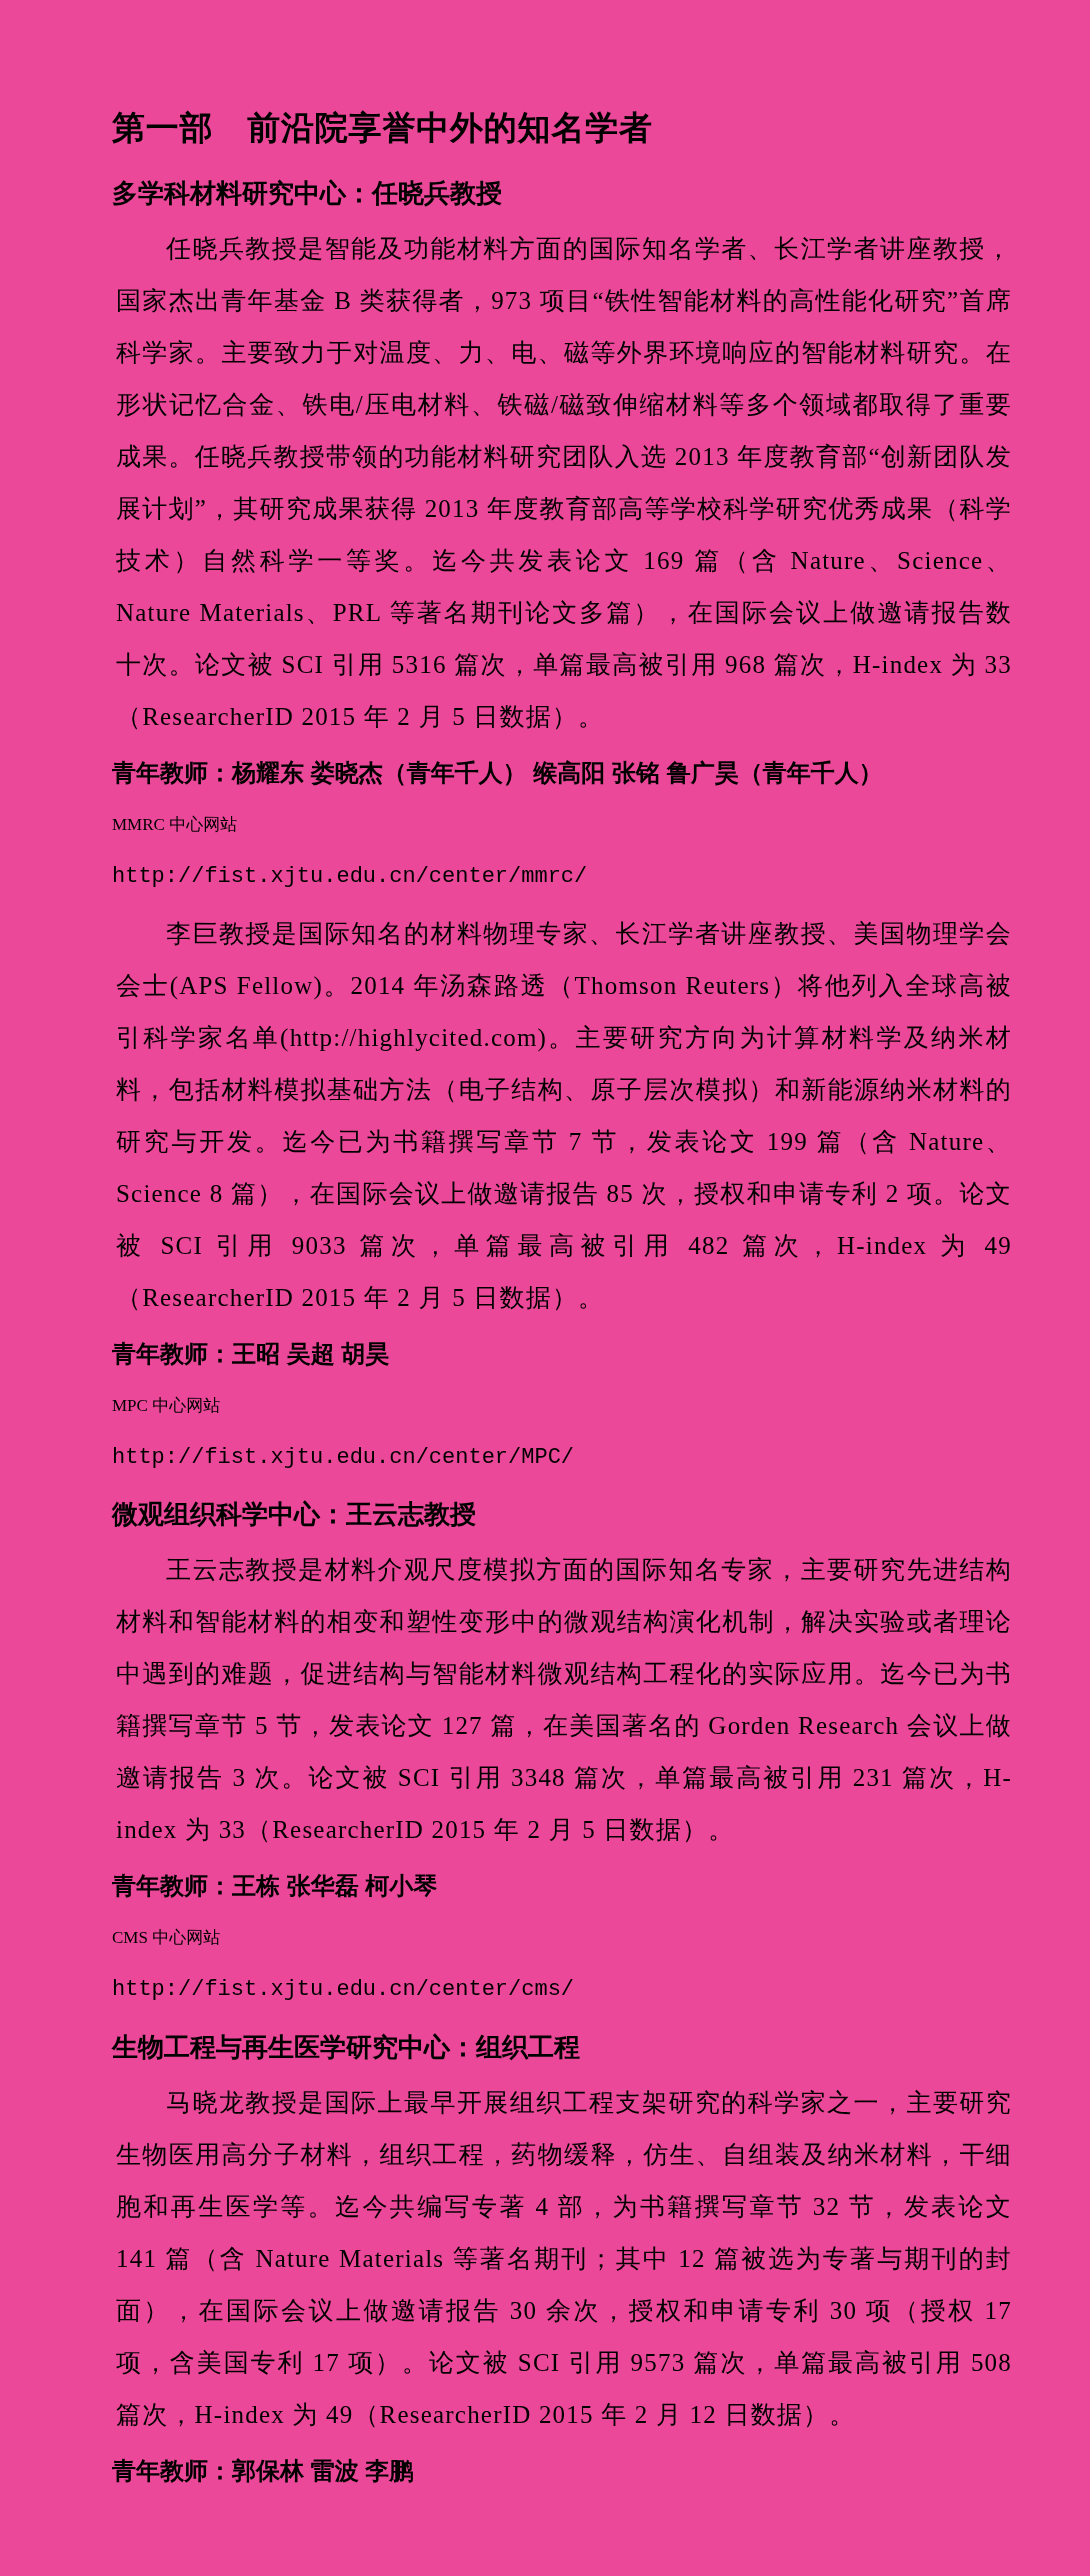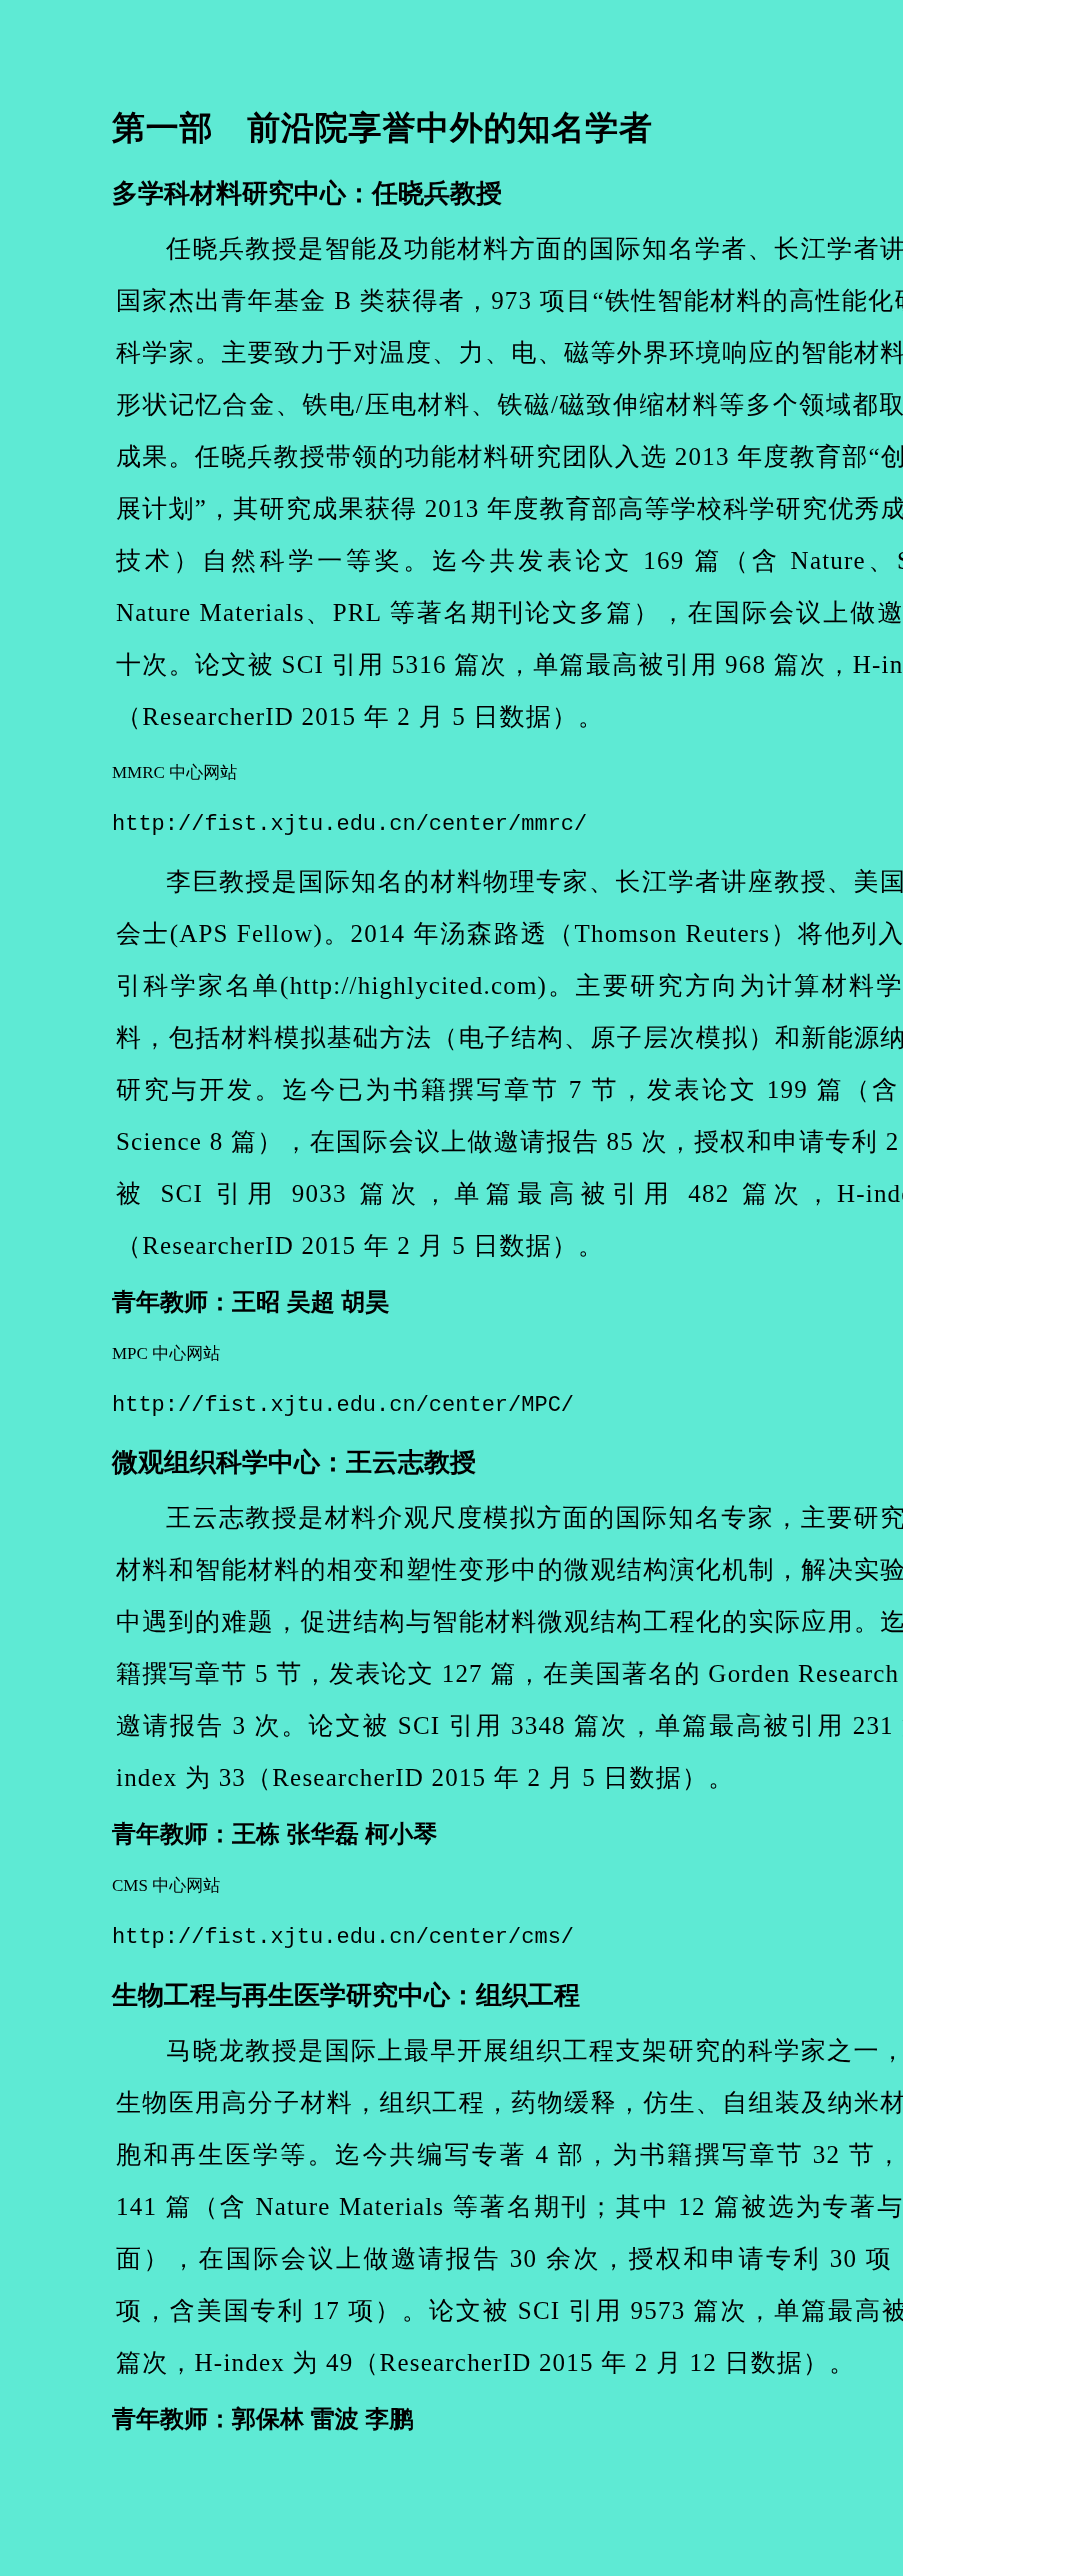--- a/index.html
+++ b/index.html
@@ -3,22 +3,22 @@
 <meta charset="utf-8">
 <style>
   html, body { margin: 0; padding: 0; }
   body {
     width: 1093px; height: 2576px;
     background: #ffffff;
     font-family: "Liberation Serif", "DejaVu Serif", serif;
   }
   .page {
     position: relative;
-    width: 903px; height: 2576px;
-    background: #5eead4;
+    width: 1090px; height: 2576px;
+    background: #ec4899;
     color: #000000;
     overflow: hidden;
   }
   .content {
     position: absolute;
     left: 112px; top: 109px;
     width: 904px;
   }
   .doc-title {
     font-family: "Liberation Sans", "DejaVu Sans", sans-serif;
@@ -70,20 +70,21 @@
 <body>
 
 <div class="page">
   <div class="content">
 
     <h1 class="doc-title">第一部　前沿院享誉中外的知名学者</h1>
 
     <section class="center">
       <h2 class="center-heading">多学科材料研究中心：任晓兵教授</h2>
       <p class="body-para">任晓兵教授是智能及功能材料方面的国际知名学者、长江学者讲座教授，国家杰出青年基金 B 类获得者，973 项目“铁性智能材料的高性能化研究”首席科学家。主要致力于对温度、力、电、磁等外界环境响应的智能材料研究。在形状记忆合金、铁电/压电材料、铁磁/磁致伸缩材料等多个领域都取得了重要成果。任晓兵教授带领的功能材料研究团队入选 2013 年度教育部“创新团队发展计划”，其研究成果获得 2013 年度教育部高等学校科学研究优秀成果（科学技术）自然科学一等奖。迄今共发表论文 169 篇（含 Nature、Science、Nature Materials、PRL 等著名期刊论文多篇），在国际会议上做邀请报告数十次。论文被 SCI 引用 5316 篇次，单篇最高被引用 968 篇次，H-index 为 33（ResearcherID 2015 年 2 月 5 日数据）。</p>
+      <p class="teachers">青年教师：杨耀东 娄晓杰（青年千人） 缑高阳 张铭 鲁广昊（青年千人）</p>
       <p class="site-label">MMRC 中心网站</p>
       <p class="site-url">http://fist.xjtu.edu.cn/center/mmrc/</p>
     </section>
 
     <section class="center">
       <p class="body-para">李巨教授是国际知名的材料物理专家、长江学者讲座教授、美国物理学会会士(APS Fellow)。2014 年汤森路透（Thomson Reuters）将他列入全球高被引科学家名单(http://highlycited.com)。主要研究方向为计算材料学及纳米材料，包括材料模拟基础方法（电子结构、原子层次模拟）和新能源纳米材料的研究与开发。迄今已为书籍撰写章节 7 节，发表论文 199 篇（含 Nature、Science 8 篇），在国际会议上做邀请报告 85 次，授权和申请专利 2 项。论文被 SCI 引用 9033 篇次，单篇最高被引用 482 篇次，H-index 为 49（ResearcherID 2015 年 2 月 5 日数据）。</p>
       <p class="teachers">青年教师：王昭 吴超 胡昊</p>
       <p class="site-label">MPC 中心网站</p>
       <p class="site-url">http://fist.xjtu.edu.cn/center/MPC/</p>
     </section>

